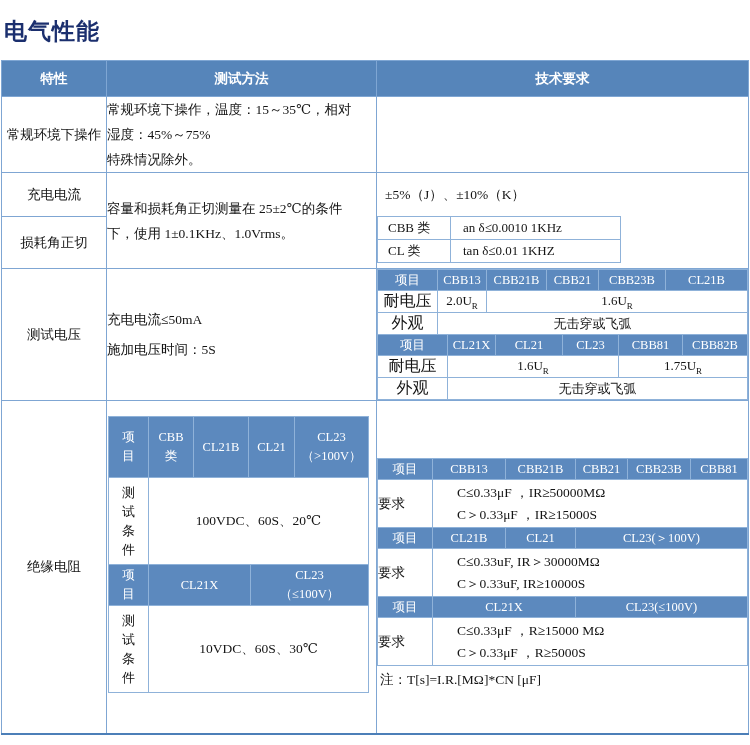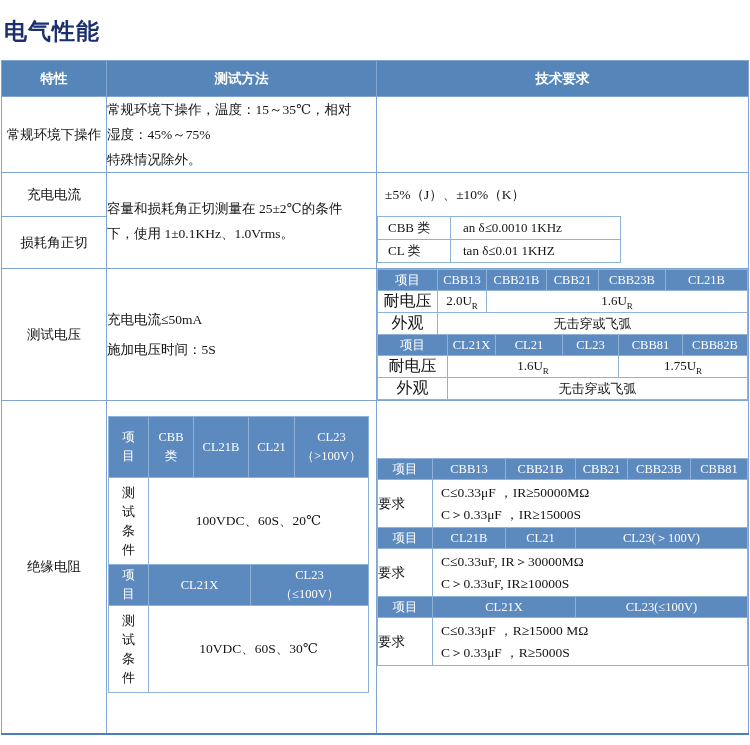--- a/index.html
+++ b/index.html
@@ -71,21 +71,21 @@
   .condrow td { height: 87px; }
   .imt .lblc { font-size: 13px; }
   .imt .valc { font-size: 13.5px; }
   .imtB { margin-top: -1px; }
   
   .ins-req { vertical-align: top; padding-top: 57px !important; }
   .rt { width: 100%; }
   .rt th { height: 21px; }
   .rt .reqrow td { height: 48px; }
   .rt .lblc { font-size: 13.5px; }
-  .rt .reqv { white-space: pre-line; line-height: 22px; padding-left: 8px; font-size: 13.5px; text-align: left; }
+  .rt .reqv { white-space: pre-line; line-height: 22px; padding-left: 24px; font-size: 13.5px; text-align: left; }
   .rtn { margin-top: -1px; }
   .note { margin: 5px 0 0 3px; font-size: 13.5px; }
 </style>
 </head>
 <body>
 
 <div class="page-title">电气性能</div>
 
 <table class="main">
   <colgroup>
@@ -317,16 +317,17 @@
               <th>CL21X</th>
               <th>CL23(≤100V)</th>
             </tr>
             <tr class="reqrow">
               <td class="lblc">要求</td>
               <td class="reqv" colspan="2">C≤0.33μF ，R≥15000 MΩ
 C＞0.33μF ，R≥5000S</td>
             </tr>
           </tbody>
         </table>
+        <div class="note">注：T[s]=I.R.[MΩ]*CN [μF]</div>
       </td>
     </tr>
   </tbody>
 </table>
 
 </body></html>

